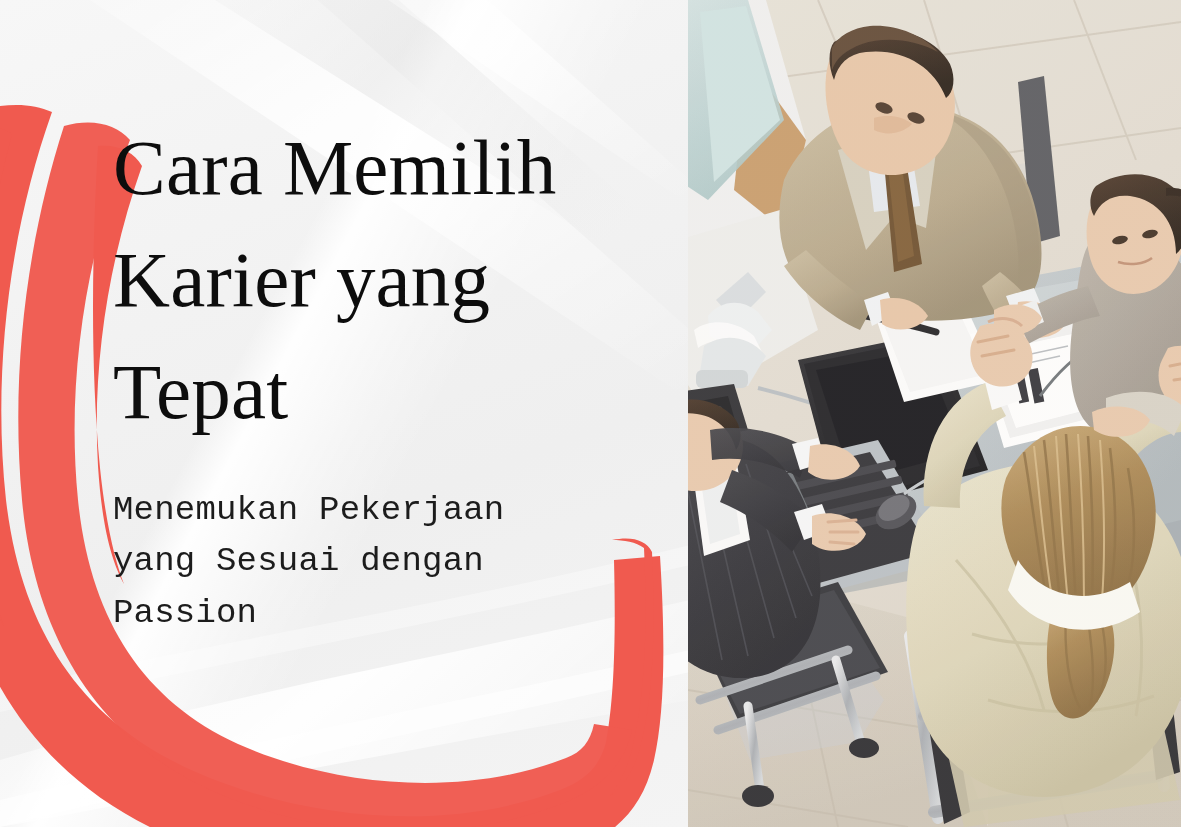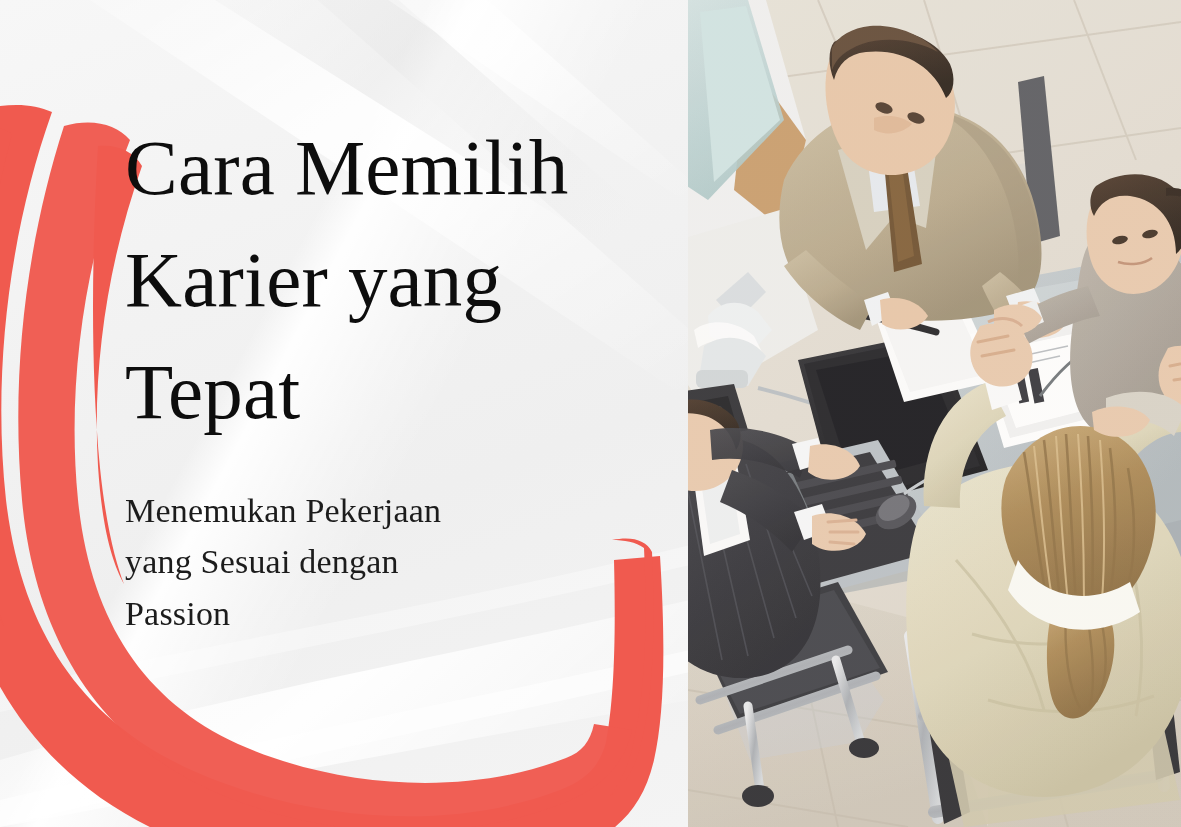--- a/index.html
+++ b/index.html
@@ -30,35 +30,35 @@
   
   .swoosh{
     position:absolute; left:0; top:0;
     width:690px; height:827px;
     pointer-events:none;
   }
 
   
   .text-block{
     position:absolute;
-    left:125px; top:112px;
+    left:113px; top:112px;
     width:530px;
   }
   .title{
     font-family:"Liberation Serif", "DejaVu Serif", serif;
     font-size:79px;
     line-height:1.42;
     font-weight:400;
     color:#0d0d0d;
     letter-spacing:.2px;
     white-space:pre-line;
   }
   .subtitle{
     margin-top:36px;
-    font-family:Liberation Serif, serif;
+    font-family:Liberation Mono, monospace;
     font-size:34px;
     line-height:1.52;
     font-weight:300;
     color:#1c1c1c;
     letter-spacing:.2px;
     white-space:pre-line;
   }
 
   
   .photo-panel{

